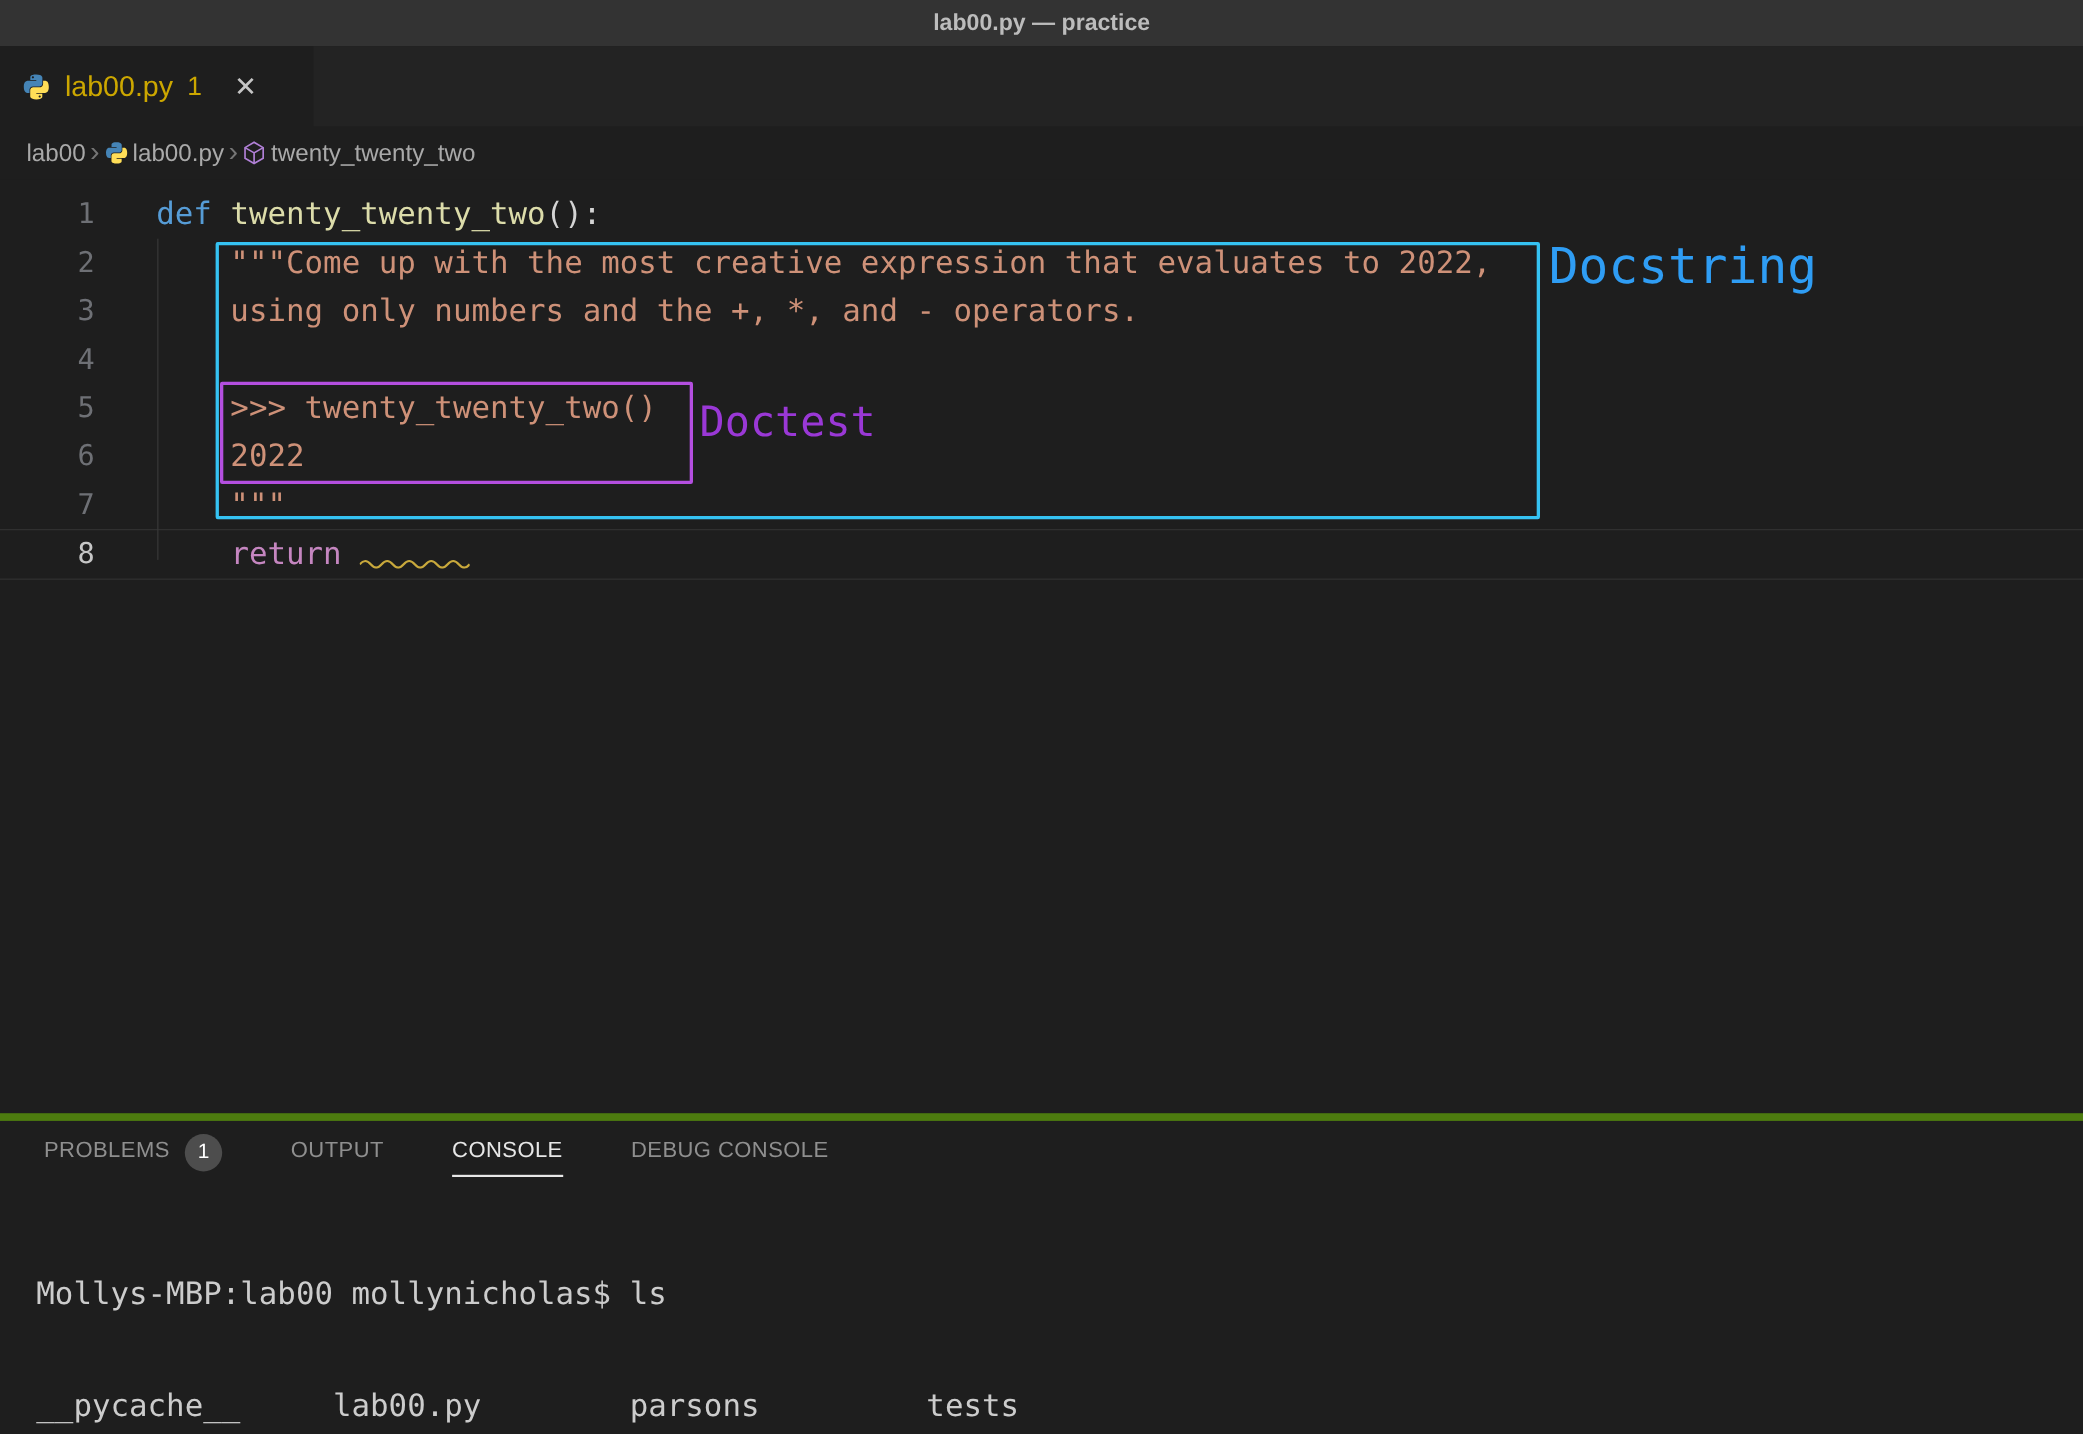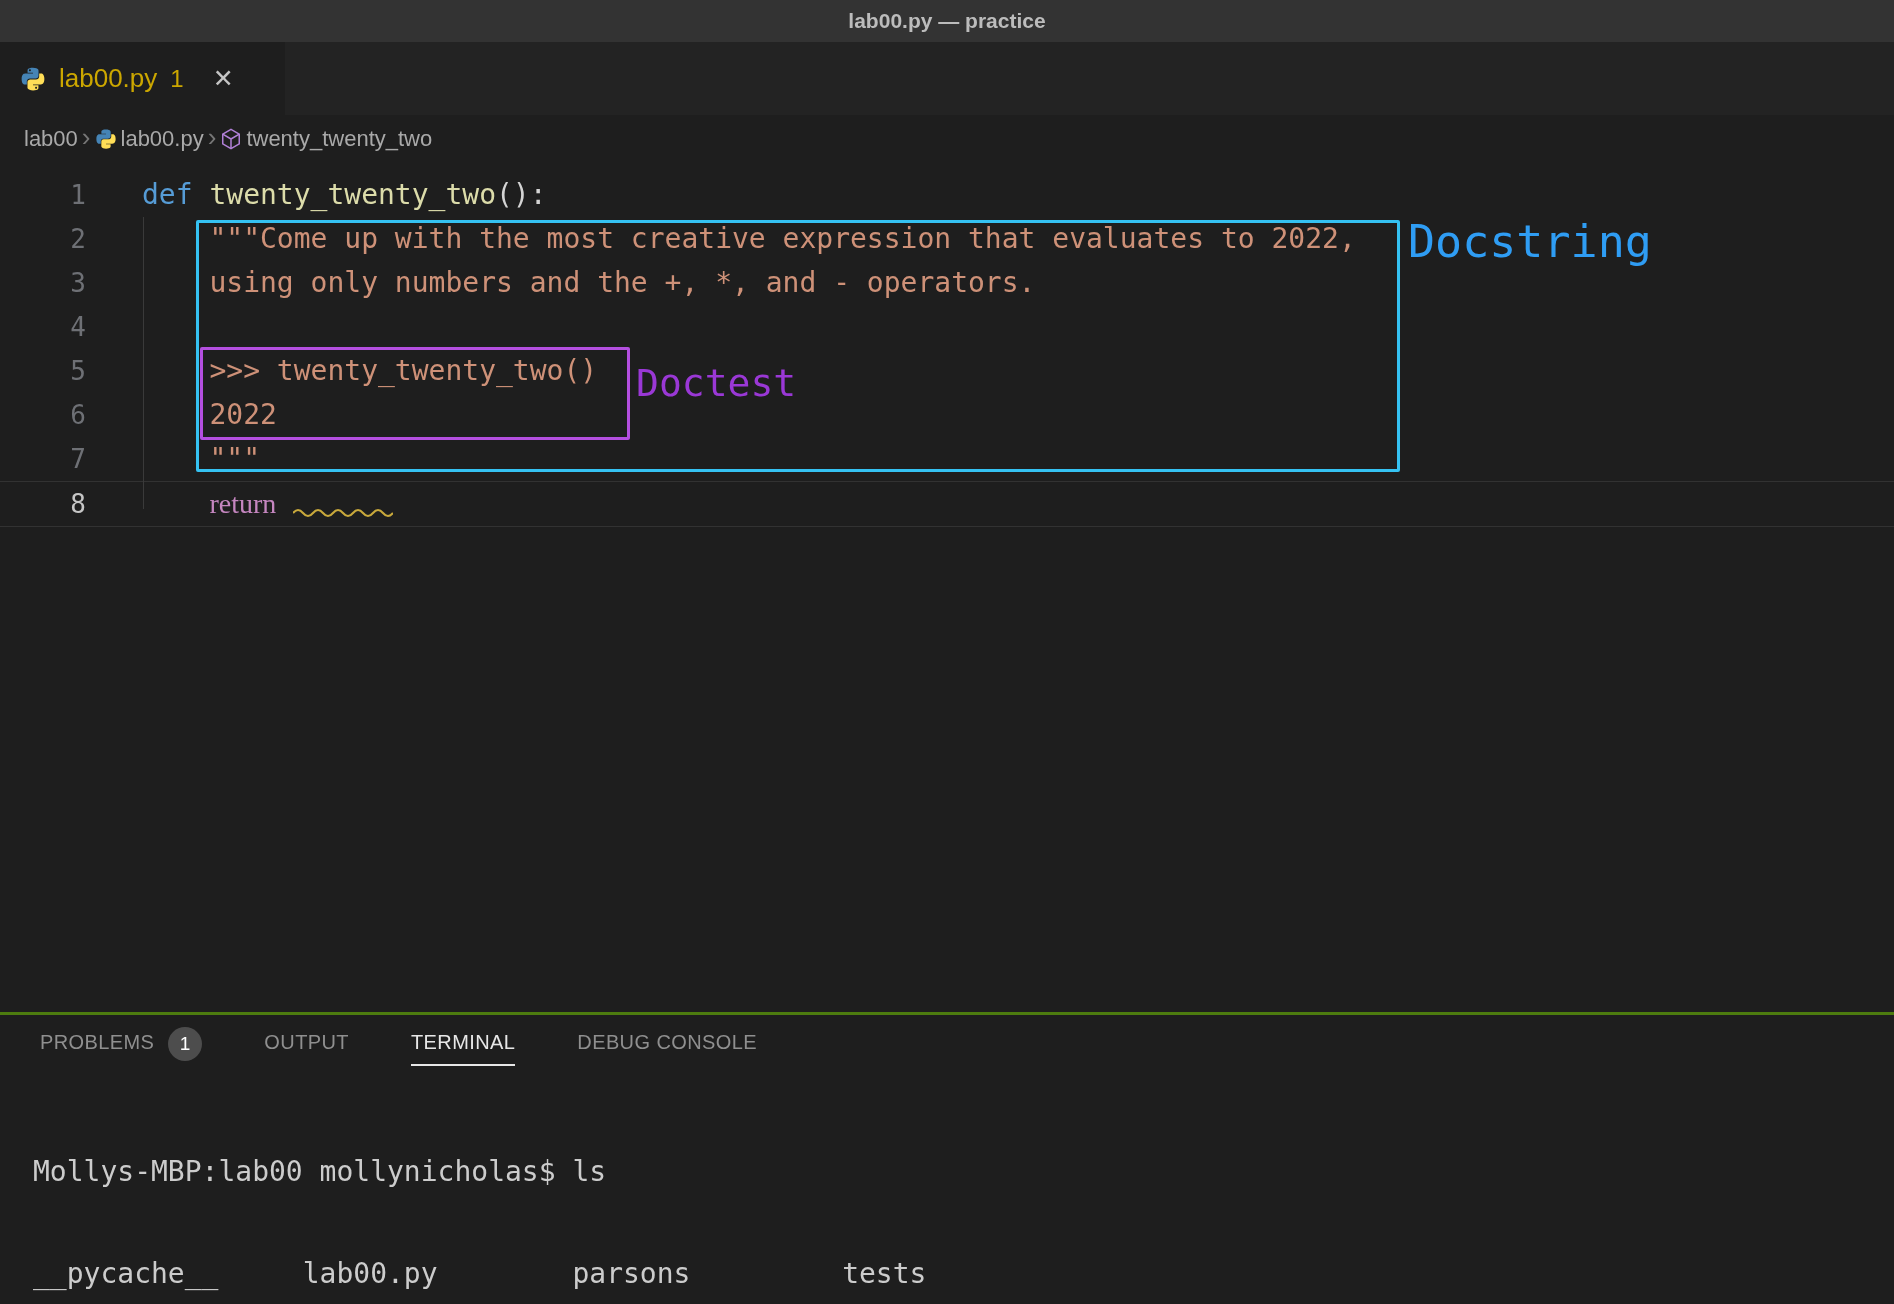--- a/index.html
+++ b/index.html
@@ -45,21 +45,21 @@
     color:#6e7075; font-size:26px;
   }
   .code { flex:1; }
   .code-line.current { border-top:1px solid #323232; border-bottom:1px solid #323232; height:46px; }
   .code-line.current .gutter { color:#c6c6c6; }
 
   .tok-kw   { color:#569cd6; }
   .tok-fn   { color:#dcdcaa; }
   .tok-pn   { color:#d4d4d4; }
   .tok-str  { color:#ce9178; }
-  .tok-kw2  { color:#c586c0;font-family:Liberation Serif, serif; }
+  .tok-kw2  { color:#c586c0; }
   .tok-plain{ color:#d4d4d4; }
 
   .squiggle { vertical-align:-4px; }
 
   .indent-guide { position:absolute; left:143px; top:54px; width:1px; height:292px; background:#3a3a3a; }
 
   .box-docstring {
     position:absolute; left:196px; top:57px; width:1204px; height:252px;
     border:3px solid #35c2f2; border-radius:2px; pointer-events:none;
   }
@@ -68,21 +68,21 @@
     border:3px solid #b44fe0; border-radius:2px; pointer-events:none;
   }
   .label-docstring {
     position:absolute; left:1408px; top:52px; color:#2f9df4; font-size:45px;
   }
   .label-doctest {
     position:absolute; left:636px; top:176px; color:#9a38d6; font-size:38px;margin-top:22px;
   }
 
   
-  .panel { height:292px; border-top:3px solid #4d7c0f; background:#1e1e1e; }
+  .panel { height:292px; border-top:7px solid #4d7c0f; background:#1e1e1e; }
   .panel-tabs {
     display:flex; align-items:center; gap:62px; height:66px; padding:0 40px;
     font-size:20px; letter-spacing:0.4px; color:#8f8f8f;
   }
   .panel-tab { display:flex; align-items:center; gap:14px; cursor:pointer; }
   .panel-tab .ptab-label { padding-bottom:10px; border-bottom:2px solid transparent; }
   .panel-tab.active { color:#e7e7e7; }
   .panel-tab.active .ptab-label { border-bottom-color:#e7e7e7; }
   .problems-badge {
     width:34px; height:34px; border-radius:50%; background:#4d4d4d; color:#ffffff;
@@ -195,21 +195,21 @@
   <div class="panel">
     <div class="panel-tabs">
       <div class="panel-tab">
         <span class="ptab-label">PROBLEMS</span>
         <span class="problems-badge">1</span>
       </div>
       <div class="panel-tab">
         <span class="ptab-label">OUTPUT</span>
       </div>
       <div class="panel-tab active">
-        <span class="ptab-label">TERMINAL</span>
+        <span class="ptab-label">CONSOLE</span>
       </div>
       <div class="panel-tab">
         <span class="ptab-label">DEBUG CONSOLE</span>
       </div>
     </div>
 
     <div class="terminal">
       <div>Mollys-MBP:lab00 mollynicholas$ ls</div>
       <div>__pycache__     lab00.py        parsons         tests</div>
       

